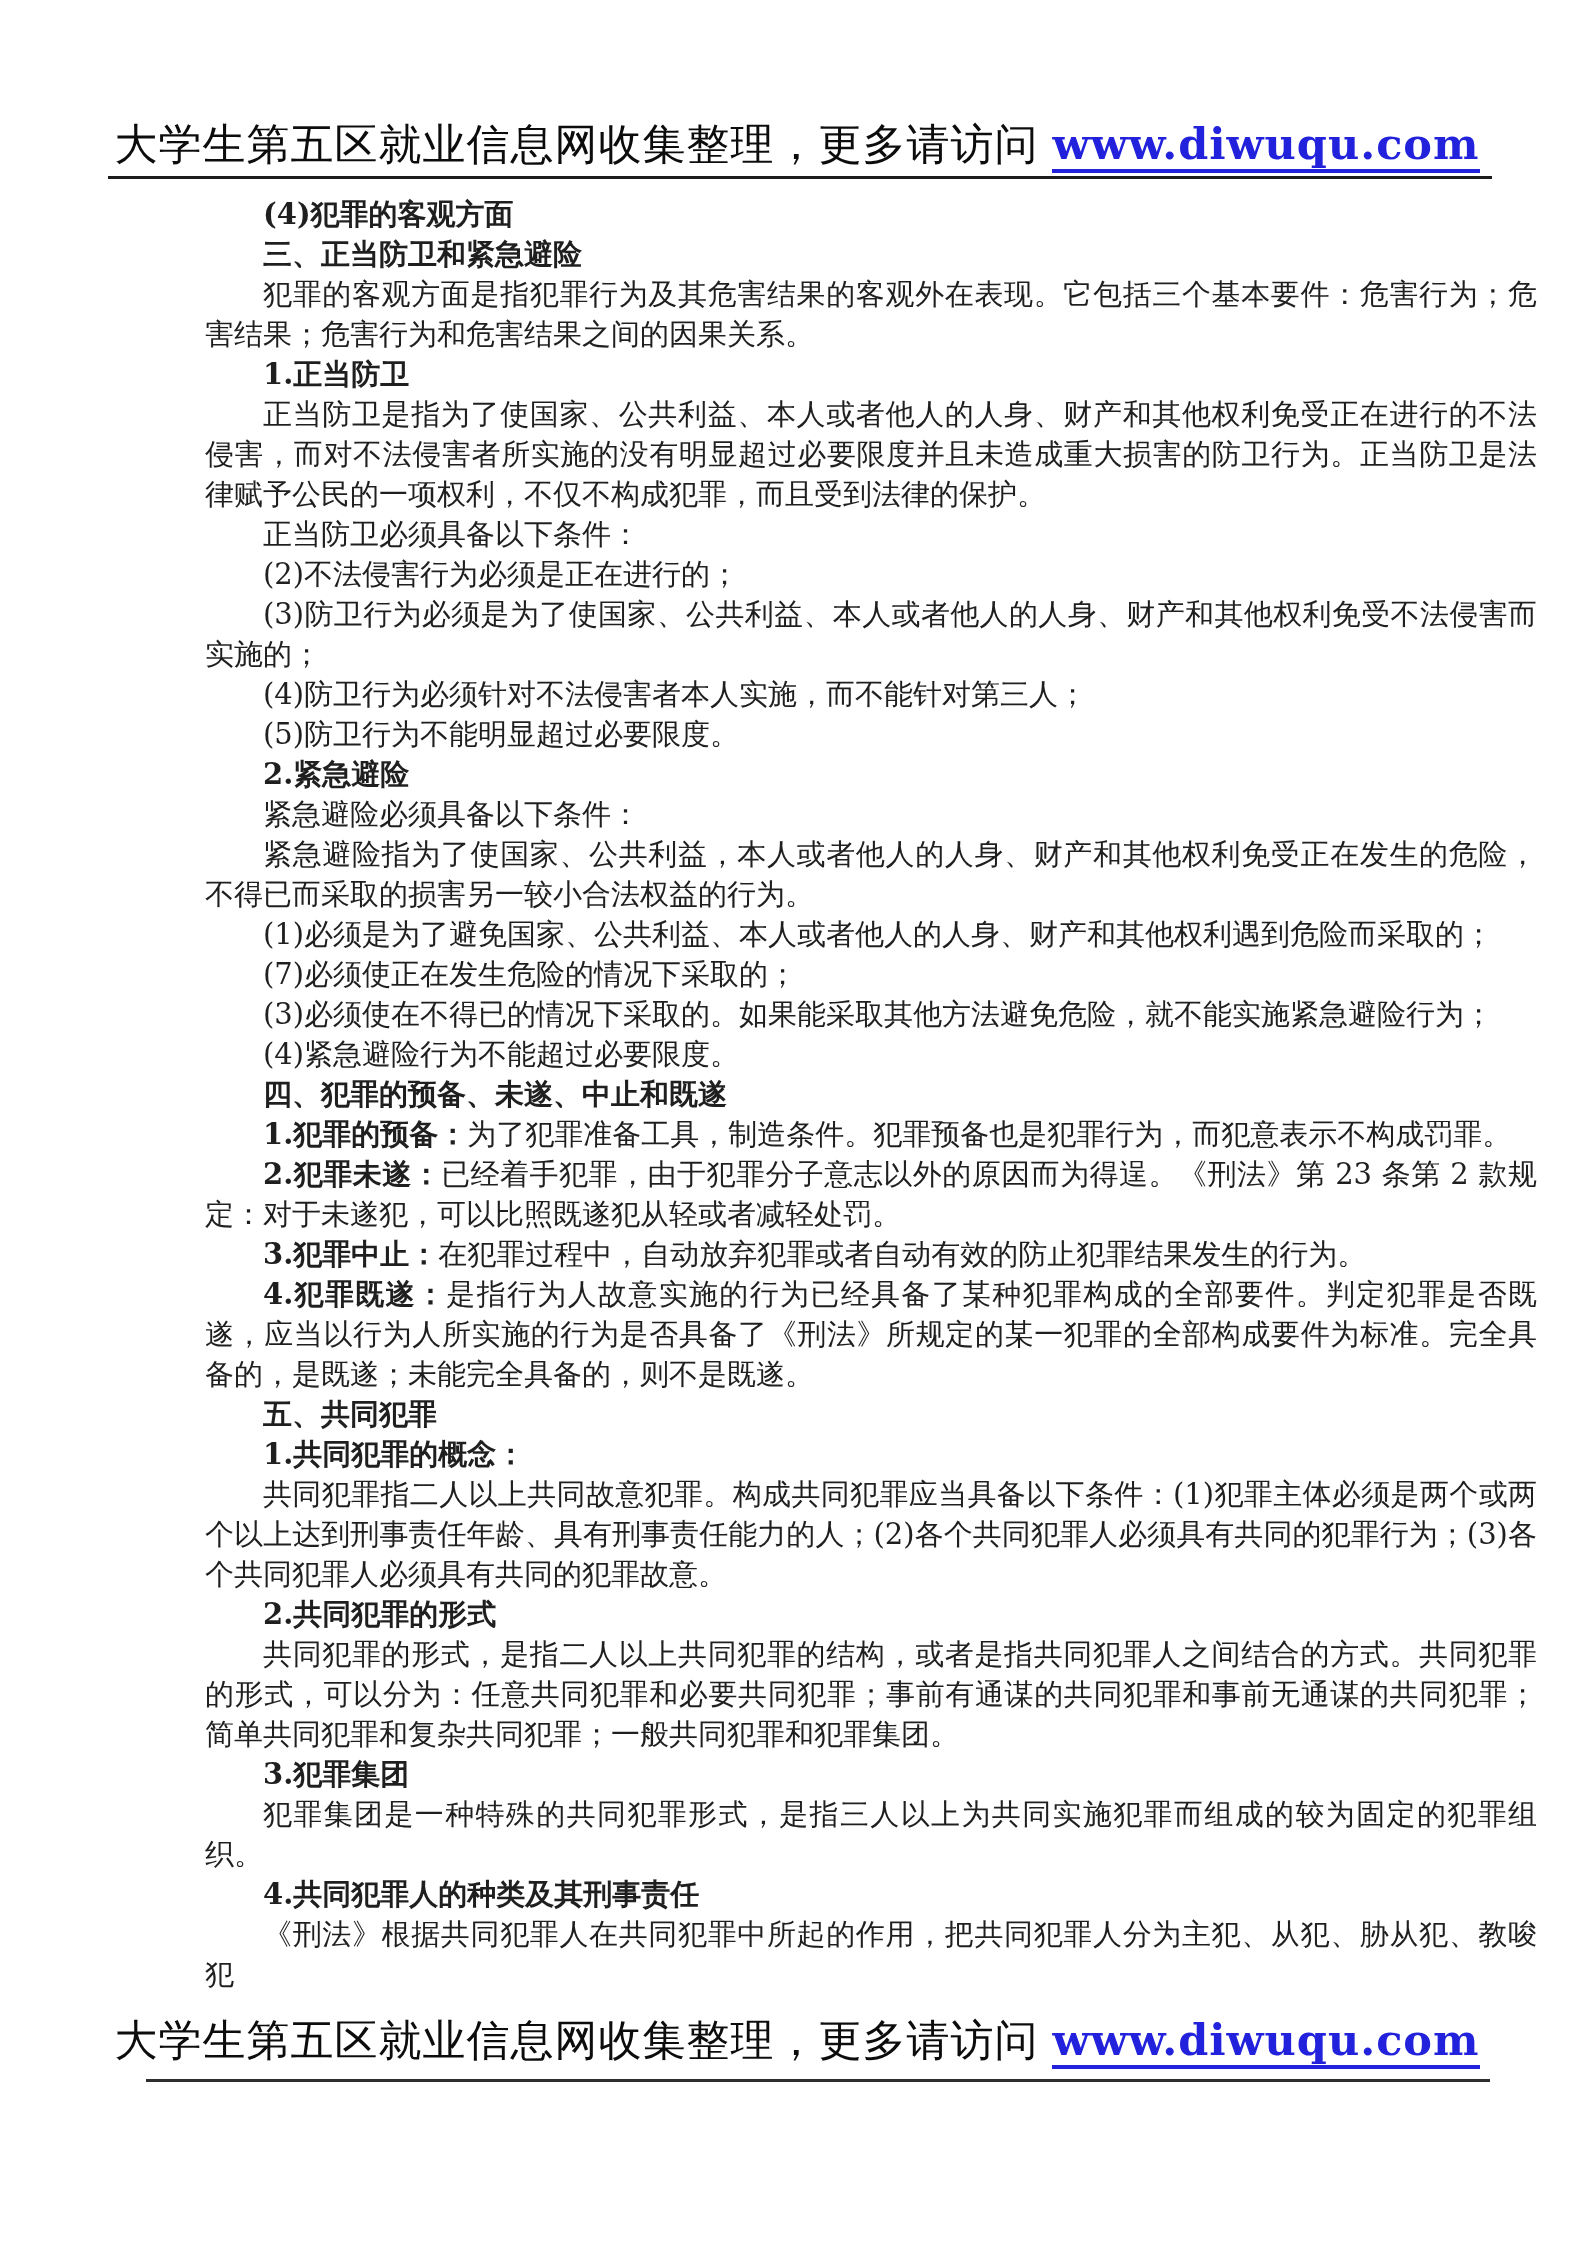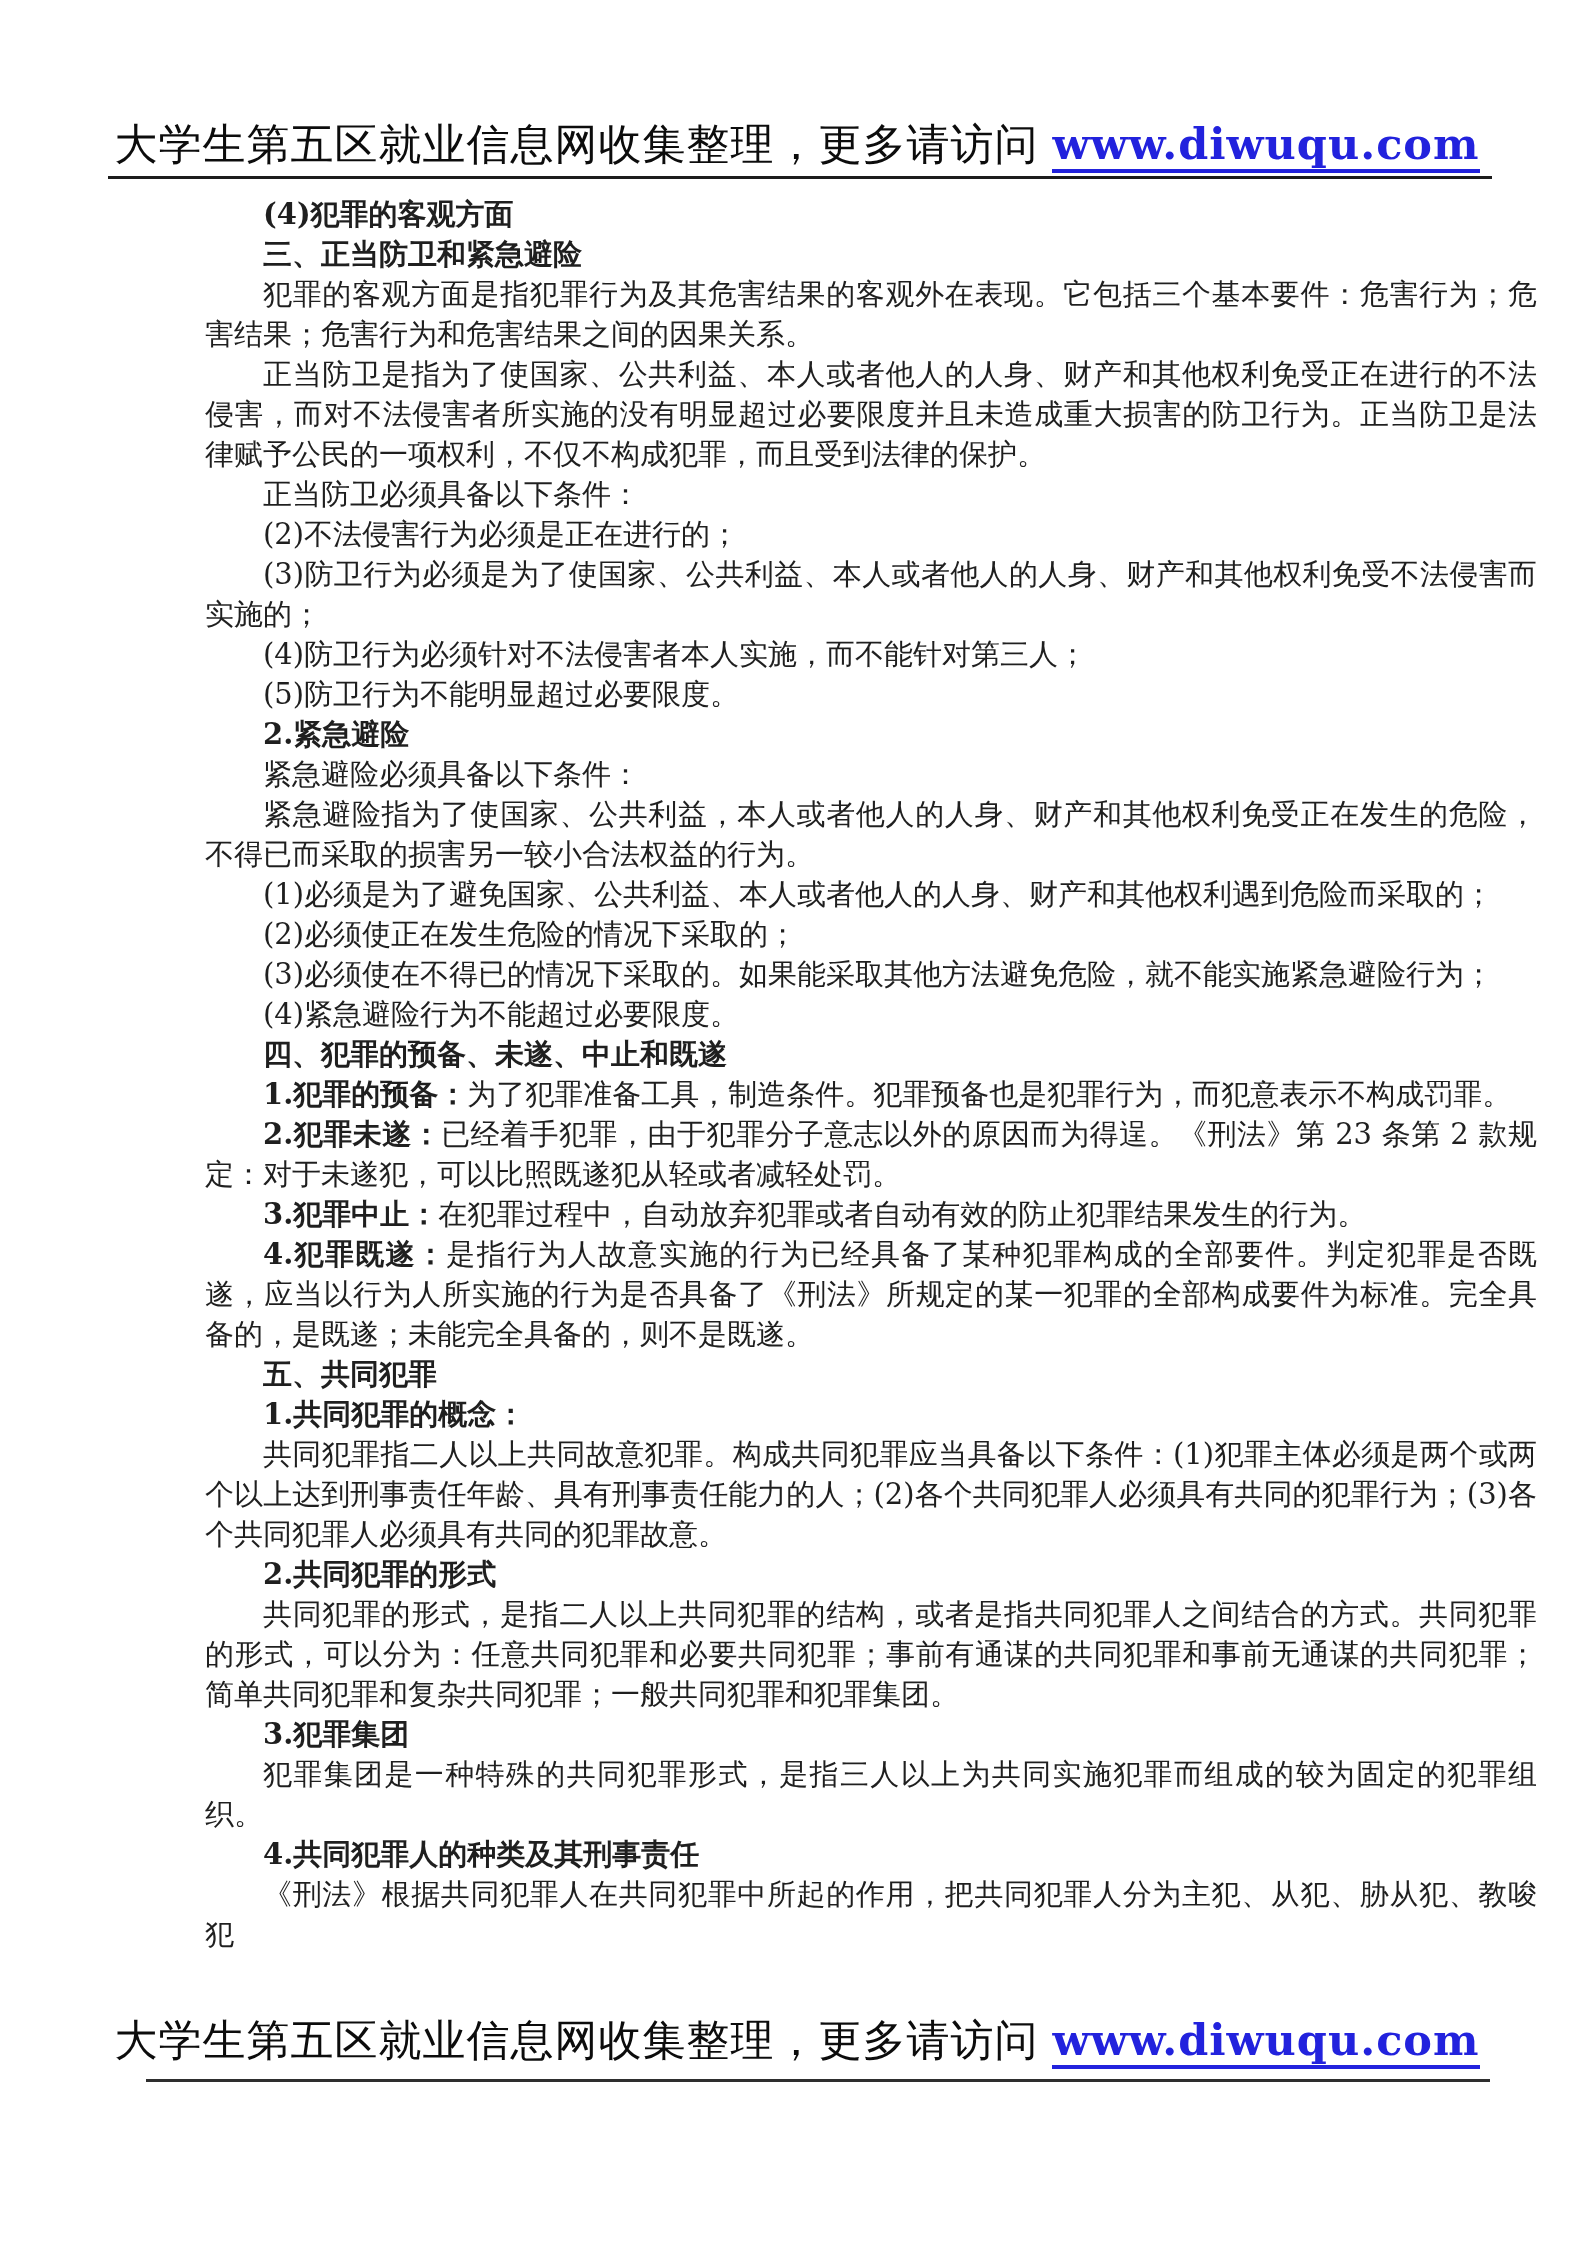--- a/index.html
+++ b/index.html
@@ -48,31 +48,32 @@
   <header class="band band-header">
     <span>大学生第五区就业信息网收集整理，更多请访问</span><a class="band-link">www.diwuqu.com</a>
   </header>
 
   <div class="rule rule-header"></div>
 
   <main class="doc">
       <p class="para heading">(4)犯罪的客观方面</p>
       <p class="para heading">三、正当防卫和紧急避险</p>
       <p class="para">犯罪的客观方面是指犯罪行为及其危害结果的客观外在表现。它包括三个基本要件：危害行为；危害结果；危害行为和危害结果之间的因果关系。</p>
+      <p class="para heading">1.正当防卫</p>
       <p class="para">正当防卫是指为了使国家、公共利益、本人或者他人的人身、财产和其他权利免受正在进行的不法侵害，而对不法侵害者所实施的没有明显超过必要限度并且未造成重大损害的防卫行为。正当防卫是法律赋予公民的一项权利，不仅不构成犯罪，而且受到法律的保护。</p>
       <p class="para">正当防卫必须具备以下条件：</p>
       <p class="para">(2)不法侵害行为必须是正在进行的；</p>
       <p class="para">(3)防卫行为必须是为了使国家、公共利益、本人或者他人的人身、财产和其他权利免受不法侵害而实施的；</p>
       <p class="para">(4)防卫行为必须针对不法侵害者本人实施，而不能针对第三人；</p>
       <p class="para">(5)防卫行为不能明显超过必要限度。</p>
       <p class="para heading">2.紧急避险</p>
       <p class="para">紧急避险必须具备以下条件：</p>
       <p class="para">紧急避险指为了使国家、公共利益，本人或者他人的人身、财产和其他权利免受正在发生的危险，不得已而采取的损害另一较小合法权益的行为。</p>
       <p class="para">(1)必须是为了避免国家、公共利益、本人或者他人的人身、财产和其他权利遇到危险而采取的；</p>
-      <p class="para">(2)必须使正在发生危险的情况下采取的；</p>
+      <p class="para">(7)必须使正在发生危险的情况下采取的；</p>
       <p class="para">(3)必须使在不得已的情况下采取的。如果能采取其他方法避免危险，就不能实施紧急避险行为；</p>
       <p class="para">(4)紧急避险行为不能超过必要限度。</p>
       <p class="para heading">四、犯罪的预备、未遂、中止和既遂</p>
       <p class="para"><b>1.犯罪的预备：</b>为了犯罪准备工具，制造条件。犯罪预备也是犯罪行为，而犯意表示不构成罚罪。</p>
       <p class="para"><b>2.犯罪未遂：</b>已经着手犯罪，由于犯罪分子意志以外的原因而为得逞。《刑法》第 23 条第 2 款规定：对于未遂犯，可以比照既遂犯从轻或者减轻处罚。</p>
       <p class="para"><b>3.犯罪中止：</b>在犯罪过程中，自动放弃犯罪或者自动有效的防止犯罪结果发生的行为。</p>
       <p class="para"><b>4.犯罪既遂：</b>是指行为人故意实施的行为已经具备了某种犯罪构成的全部要件。判定犯罪是否既遂，应当以行为人所实施的行为是否具备了《刑法》所规定的某一犯罪的全部构成要件为标准。完全具备的，是既遂；未能完全具备的，则不是既遂。</p>
       <p class="para heading">五、共同犯罪</p>
       <p class="para heading">1.共同犯罪的概念：</p>
       <p class="para">共同犯罪指二人以上共同故意犯罪。构成共同犯罪应当具备以下条件：(1)犯罪主体必须是两个或两个以上达到刑事责任年龄、具有刑事责任能力的人；(2)各个共同犯罪人必须具有共同的犯罪行为；(3)各个共同犯罪人必须具有共同的犯罪故意。</p>

